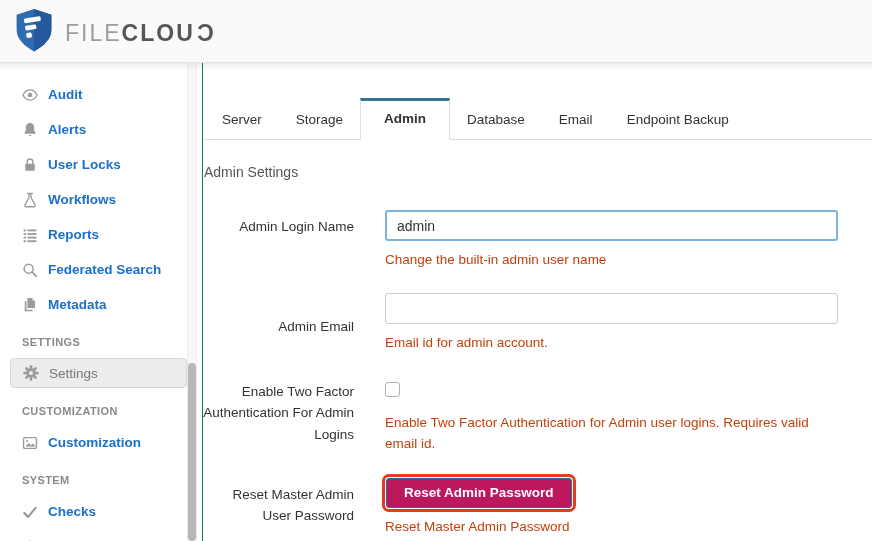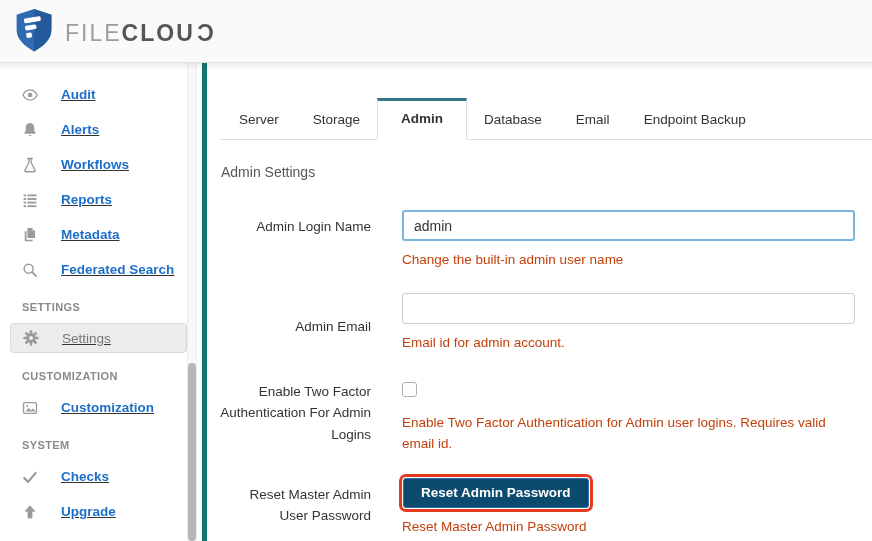--- a/index.html
+++ b/index.html
@@ -15,39 +15,39 @@
        background:linear-gradient(rgba(0,0,0,.07),rgba(0,0,0,0));pointer-events:none;}
   .brand{position:absolute;left:14px;top:8px;display:flex;align-items:center;gap:11px;cursor:pointer;}
   .brand-text{font-size:23px;letter-spacing:2px;line-height:1;margin-top:3px;}
   .brand-file{color:#9d9d9d;font-weight:400;}
   .brand-cloud{color:#55565a;font-weight:bold;}
   .brand-d{color:#55565a;font-weight:bold;display:inline-block;transform:scaleX(-1);}
 
   
   .sidebar{position:absolute;top:63px;left:0;width:187px;bottom:0;background:#fff;
        padding-top:14px;box-sizing:border-box;z-index:2;}
-  .side-item{display:flex;align-items:center;height:35px;padding-left:21px;gap:22px;cursor:pointer;text-decoration:underline;}
+  .side-item{display:flex;align-items:center;height:35px;padding-left:21px;gap:9px;cursor:pointer;}
   .sicon{width:18px;height:18px;flex:none;display:flex;align-items:center;justify-content:center;}
   .sicon svg{display:block;}
   .slabel{color:#1c6fca;font-weight:bold;font-size:13.5px;white-space:nowrap;}
   .side-item.active{background:#ececec;border:1px solid #d9d9d9;border-radius:4px;
        margin-left:10px;height:30px;box-sizing:border-box;padding-left:11px;margin-top:2px;margin-bottom:3px;}
   .side-item.active .slabel{color:#777;font-weight:normal;}
   .side-section{color:#8a8a8a;font-size:11px;font-weight:bold;letter-spacing:.4px;
        padding:14px 0 8px 22px;}
 
   
   .scrolltrack{position:absolute;left:187px;top:63px;bottom:0;width:10px;background:#f8f8f8;
        border-left:1px solid #ececec;border-right:1px solid #ececec;box-sizing:border-box;z-index:3;}
   .scrollthumb{position:absolute;left:188px;top:363px;bottom:0;width:8px;background:#b7b7b7;
        border-radius:4px;z-index:4;}
 
   
   .main{position:absolute;left:202px;top:63px;right:0;bottom:0;background:#fff;
-       border-left:5px solid #0f766e;box-sizing:border-box;padding-left:13px;overflow:hidden;}
+       border-left:1px solid #0f766e;box-sizing:border-box;overflow:hidden;}
   .tabs{display:flex;align-items:flex-end;border-bottom:1px solid #ddd;margin-top:35px;padding-left:2px;}
   .tab{padding:13px 17px 12px;font-size:13.5px;color:#333;cursor:pointer;white-space:nowrap;}
   .tab.active{font-weight:bold;background:#fff;border:1px solid #ddd;border-bottom:1px solid #fff;
        border-top:3px solid #35748c;margin-bottom:-1px;padding:10px 23px 13px;}
   .page-title{font-size:14px;font-weight:normal;color:#555;margin:24px 0 0 1px;}
 
   .form{margin-top:30px;}
   .frow{display:flex;}
   .frow-1{margin-bottom:22px;}
   .frow-2{margin-bottom:27px;align-items:center;}
@@ -57,21 +57,21 @@
   .flabel.btn-row{padding-top:9px;}
   .fcontrol{margin-left:31px;width:453px;}
   .inp{display:block;width:100%;height:31px;box-sizing:border-box;border:1px solid #ccc;
        border-radius:3px;padding:5px 11px;font-size:14px;color:#333;background:#fff;
        font-family:inherit;outline:none;}
   .inp.focused{border:2px solid #7ab5e0;padding:4px 10px;}
   .fhelp{color:#c2410c;font-size:13.5px;line-height:1.55;margin-top:9px;}
   .cbx{appearance:none;-webkit-appearance:none;width:15px;height:15px;border:1px solid #b0b0b0;
        border-radius:3px;background:#fff;margin:1px 0 0 0;cursor:pointer;}
   .cbx-help{margin-top:13px;}
-  .btn-primary{display:inline-block;background:#0c4a6e;border:1px solid #2e6da4;color:#fff;
+  .btn-primary{display:inline-block;background:#be185d;border:1px solid #2e6da4;color:#fff;
        font-weight:bold;font-size:13.5px;padding:6px 17px 7px;border-radius:3px;cursor:pointer;
        font-family:inherit;outline:3px solid #e23b1e;outline-offset:1px;margin:3px 0 0 1px;}
 </style>
 </head>
 <body>
 
 <div class="app">
 
   <div class="hdr">
     <div class="brand">
@@ -105,20 +105,29 @@
     <div class="side-item">
       <span class="sicon">
         <svg width="18" height="18" viewBox="0 0 24 24">
             <path d="M12 2.8c-3.3 0-5.6 2.4-5.6 5.8v4.2L4.5 16v1h15v-1l-1.9-3.2V8.6c0-3.4-2.3-5.8-5.6-5.8z" fill="#9b9b9b"></path>
             <path d="M9.9 18.6a2.2 2.2 0 0 0 4.2 0z" fill="#9b9b9b"></path>
           </svg>
       </span>
       <span class="slabel">Alerts</span>
     </div>
 
+    <div class="side-item">
+      <span class="sicon">
+        <svg width="18" height="18" viewBox="0 0 24 24">
+            <path d="M8.3 10.5V7.8a3.7 3.7 0 0 1 7.4 0v2.7" fill="none" stroke="#9b9b9b" stroke-width="1.9"></path>
+            <rect x="5.6" y="10.2" width="12.8" height="9.6" rx="1.4" fill="#9b9b9b"></rect>
+          </svg>
+      </span>
+      <span class="slabel">User Locks</span>
+    </div>
 
     <div class="side-item">
       <span class="sicon">
         <svg width="18" height="18" viewBox="0 0 24 24">
             <path d="M8.9 3.3h6.2M10.6 3.6v5L5.3 18.8a1.5 1.5 0 0 0 1.35 2.2h10.7a1.5 1.5 0 0 0 1.35-2.2L13.4 8.6v-5" fill="none" stroke="#9b9b9b" stroke-width="1.8" stroke-linecap="round"></path>
           </svg>
       </span>
       <span class="slabel">Workflows</span>
     </div>
 
@@ -136,36 +145,36 @@
               <rect x="8.6" y="19" width="12" height="2.5"></rect>
             </g>
           </svg>
       </span>
       <span class="slabel">Reports</span>
     </div>
 
     <div class="side-item">
       <span class="sicon">
         <svg width="18" height="18" viewBox="0 0 24 24">
+            <circle cx="10.2" cy="10.2" r="6" fill="none" stroke="#9b9b9b" stroke-width="2"></circle>
+            <path d="M14.8 14.8 20.2 20.2" stroke="#9b9b9b" stroke-width="2.4" stroke-linecap="round"></path>
+          </svg>
+      </span>
+      <span class="slabel">Federated Search</span>
+    </div>
+
+    <div class="side-item">
+      <span class="sicon">
+        <svg width="18" height="18" viewBox="0 0 24 24">
             <path d="M8.5 2.8h6.2l4 4V16h-10.2z" fill="#9b9b9b"></path>
             <path d="M5 7h2.3v11.4h8.2v2H5z" fill="#9b9b9b"></path>
             <path d="M14.7 2.8v4h4z" fill="#c9c9c9"></path>
           </svg>
       </span>
       <span class="slabel">Metadata</span>
-    </div>
-
-    <div class="side-item">
-      <span class="sicon">
-        <svg width="18" height="18" viewBox="0 0 24 24">
-            <circle cx="10.2" cy="10.2" r="6" fill="none" stroke="#9b9b9b" stroke-width="2"></circle>
-            <path d="M14.8 14.8 20.2 20.2" stroke="#9b9b9b" stroke-width="2.4" stroke-linecap="round"></path>
-          </svg>
-      </span>
-      <span class="slabel">Federated Search</span>
     </div>
 
     <div class="side-section">SETTINGS</div>
 
     <div class="side-item active">
       <span class="sicon">
         <svg width="18" height="18" viewBox="0 0 24 24">
             <g fill="#9b9b9b" transform="translate(12,12)">
               <rect x="-1.7" y="-10.2" width="3.4" height="20.4" rx="1.2"></rect>
               <rect x="-1.7" y="-10.2" width="3.4" height="20.4" rx="1.2" transform="rotate(45)"></rect>

